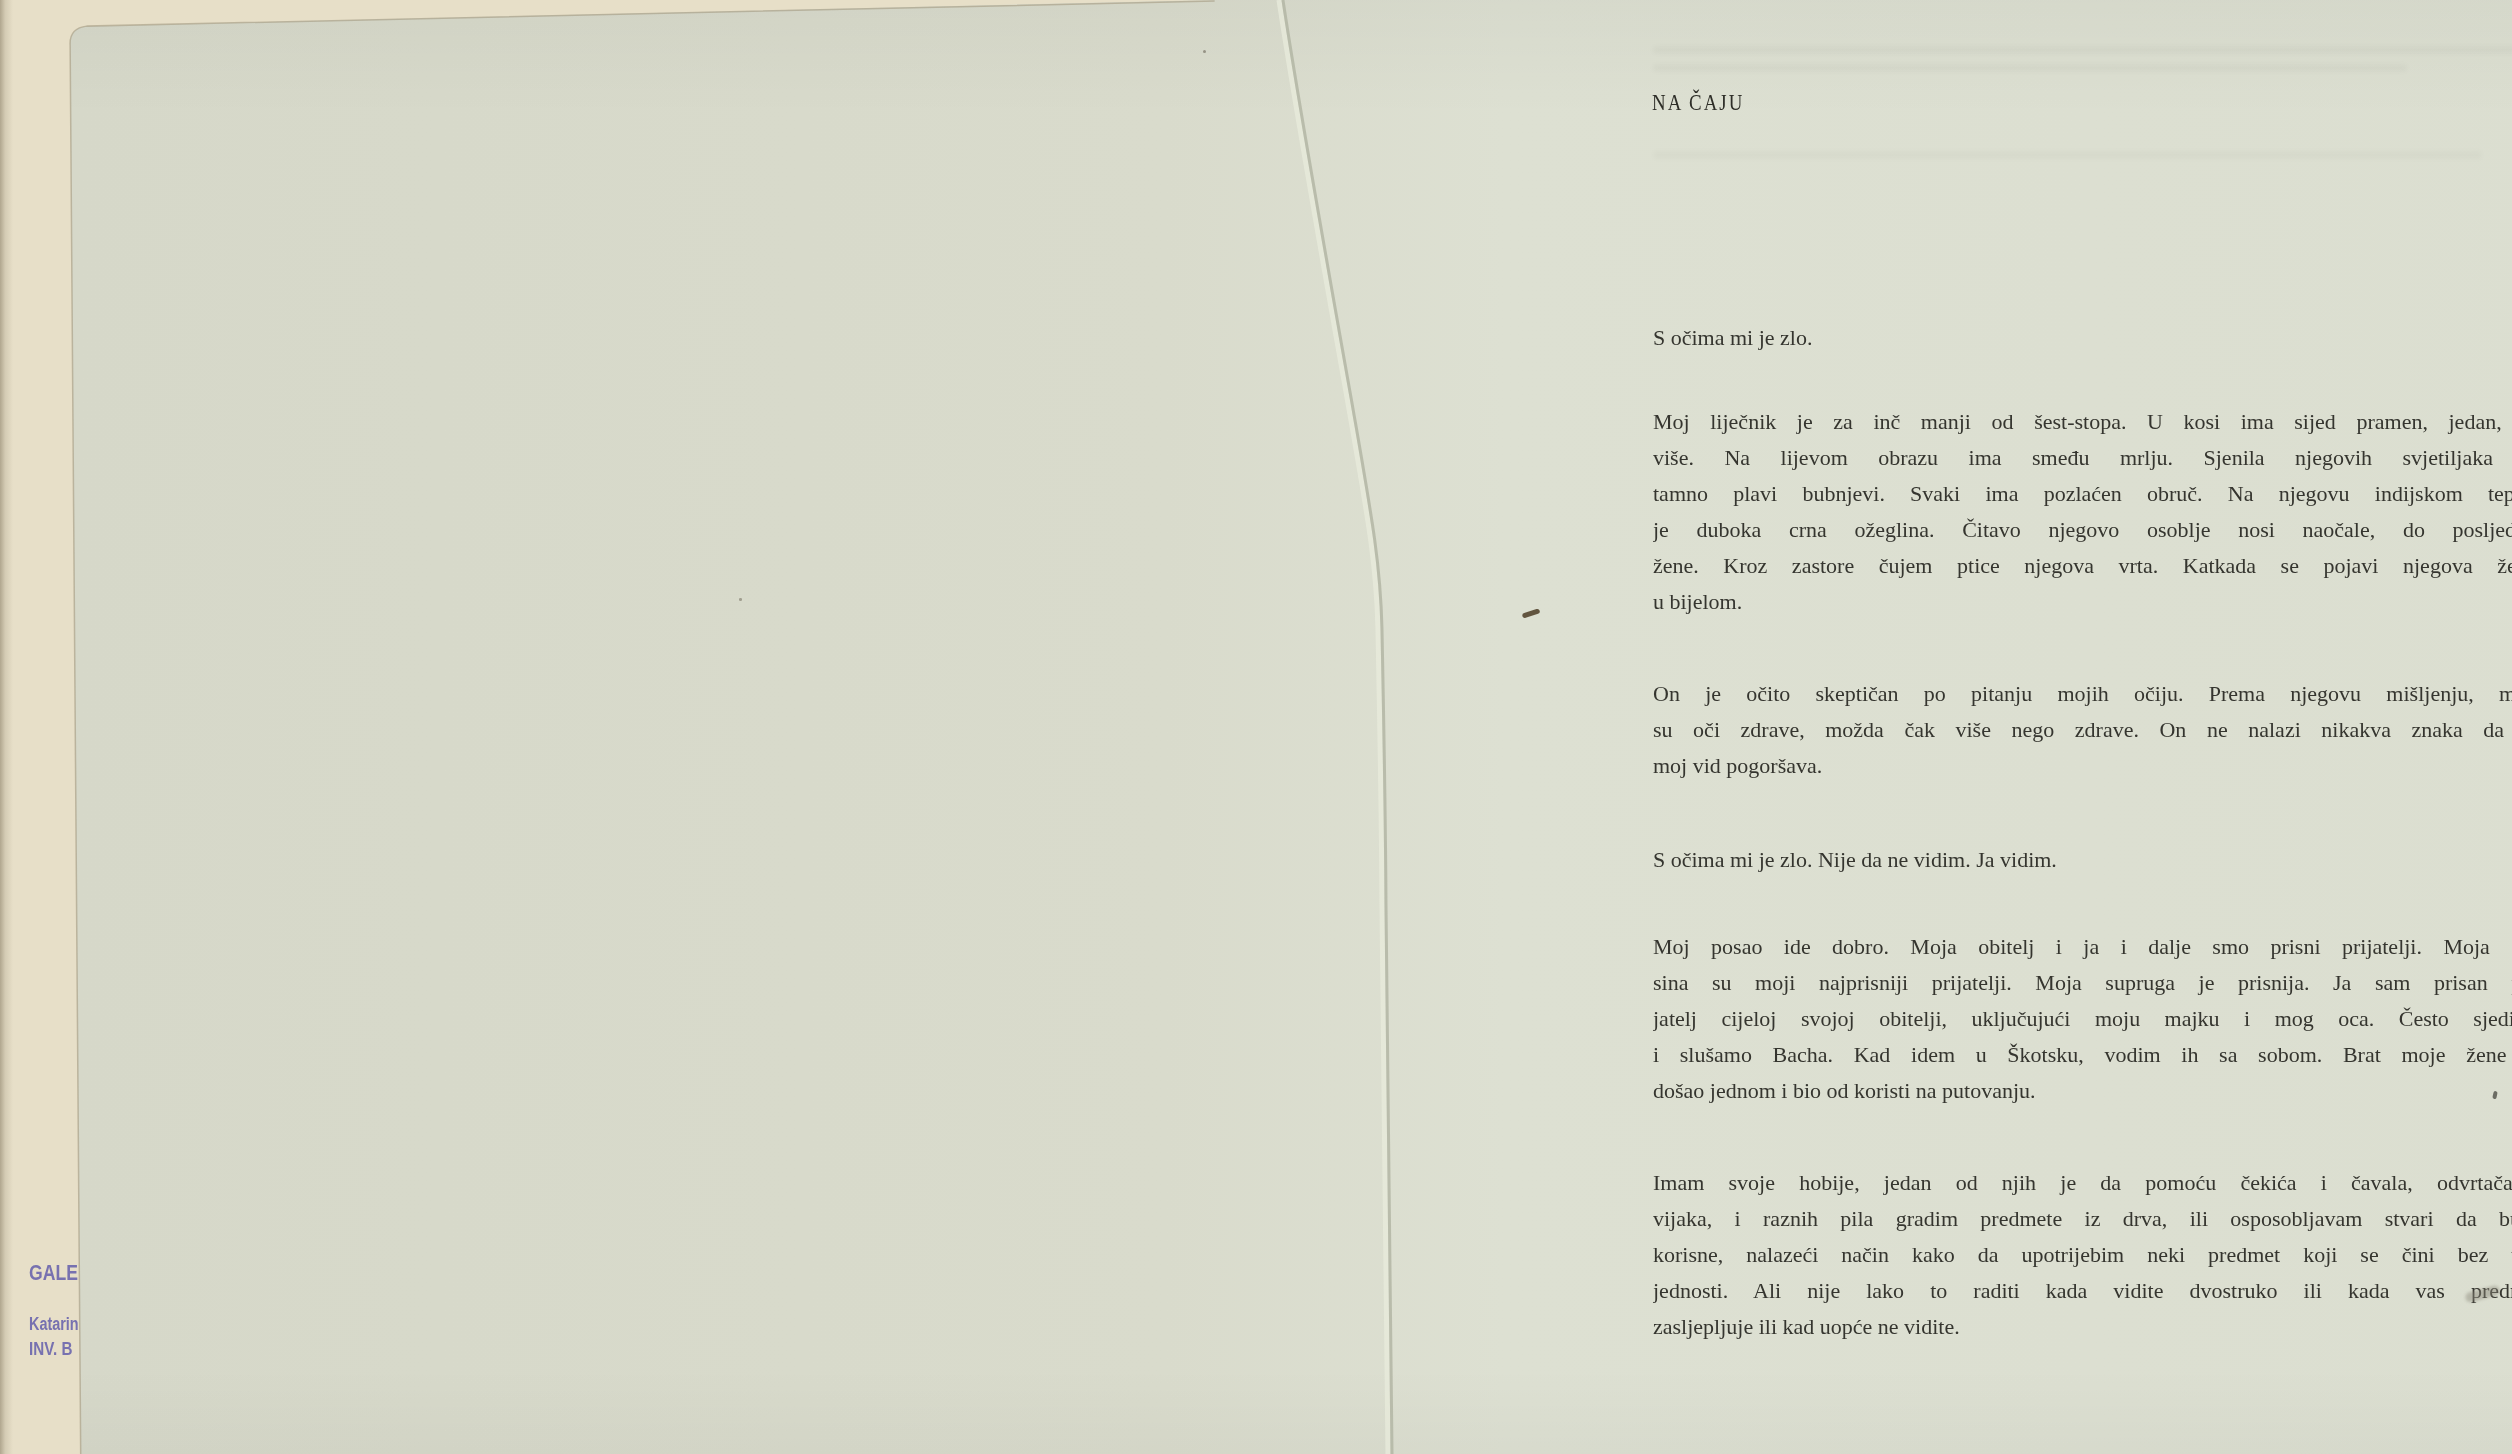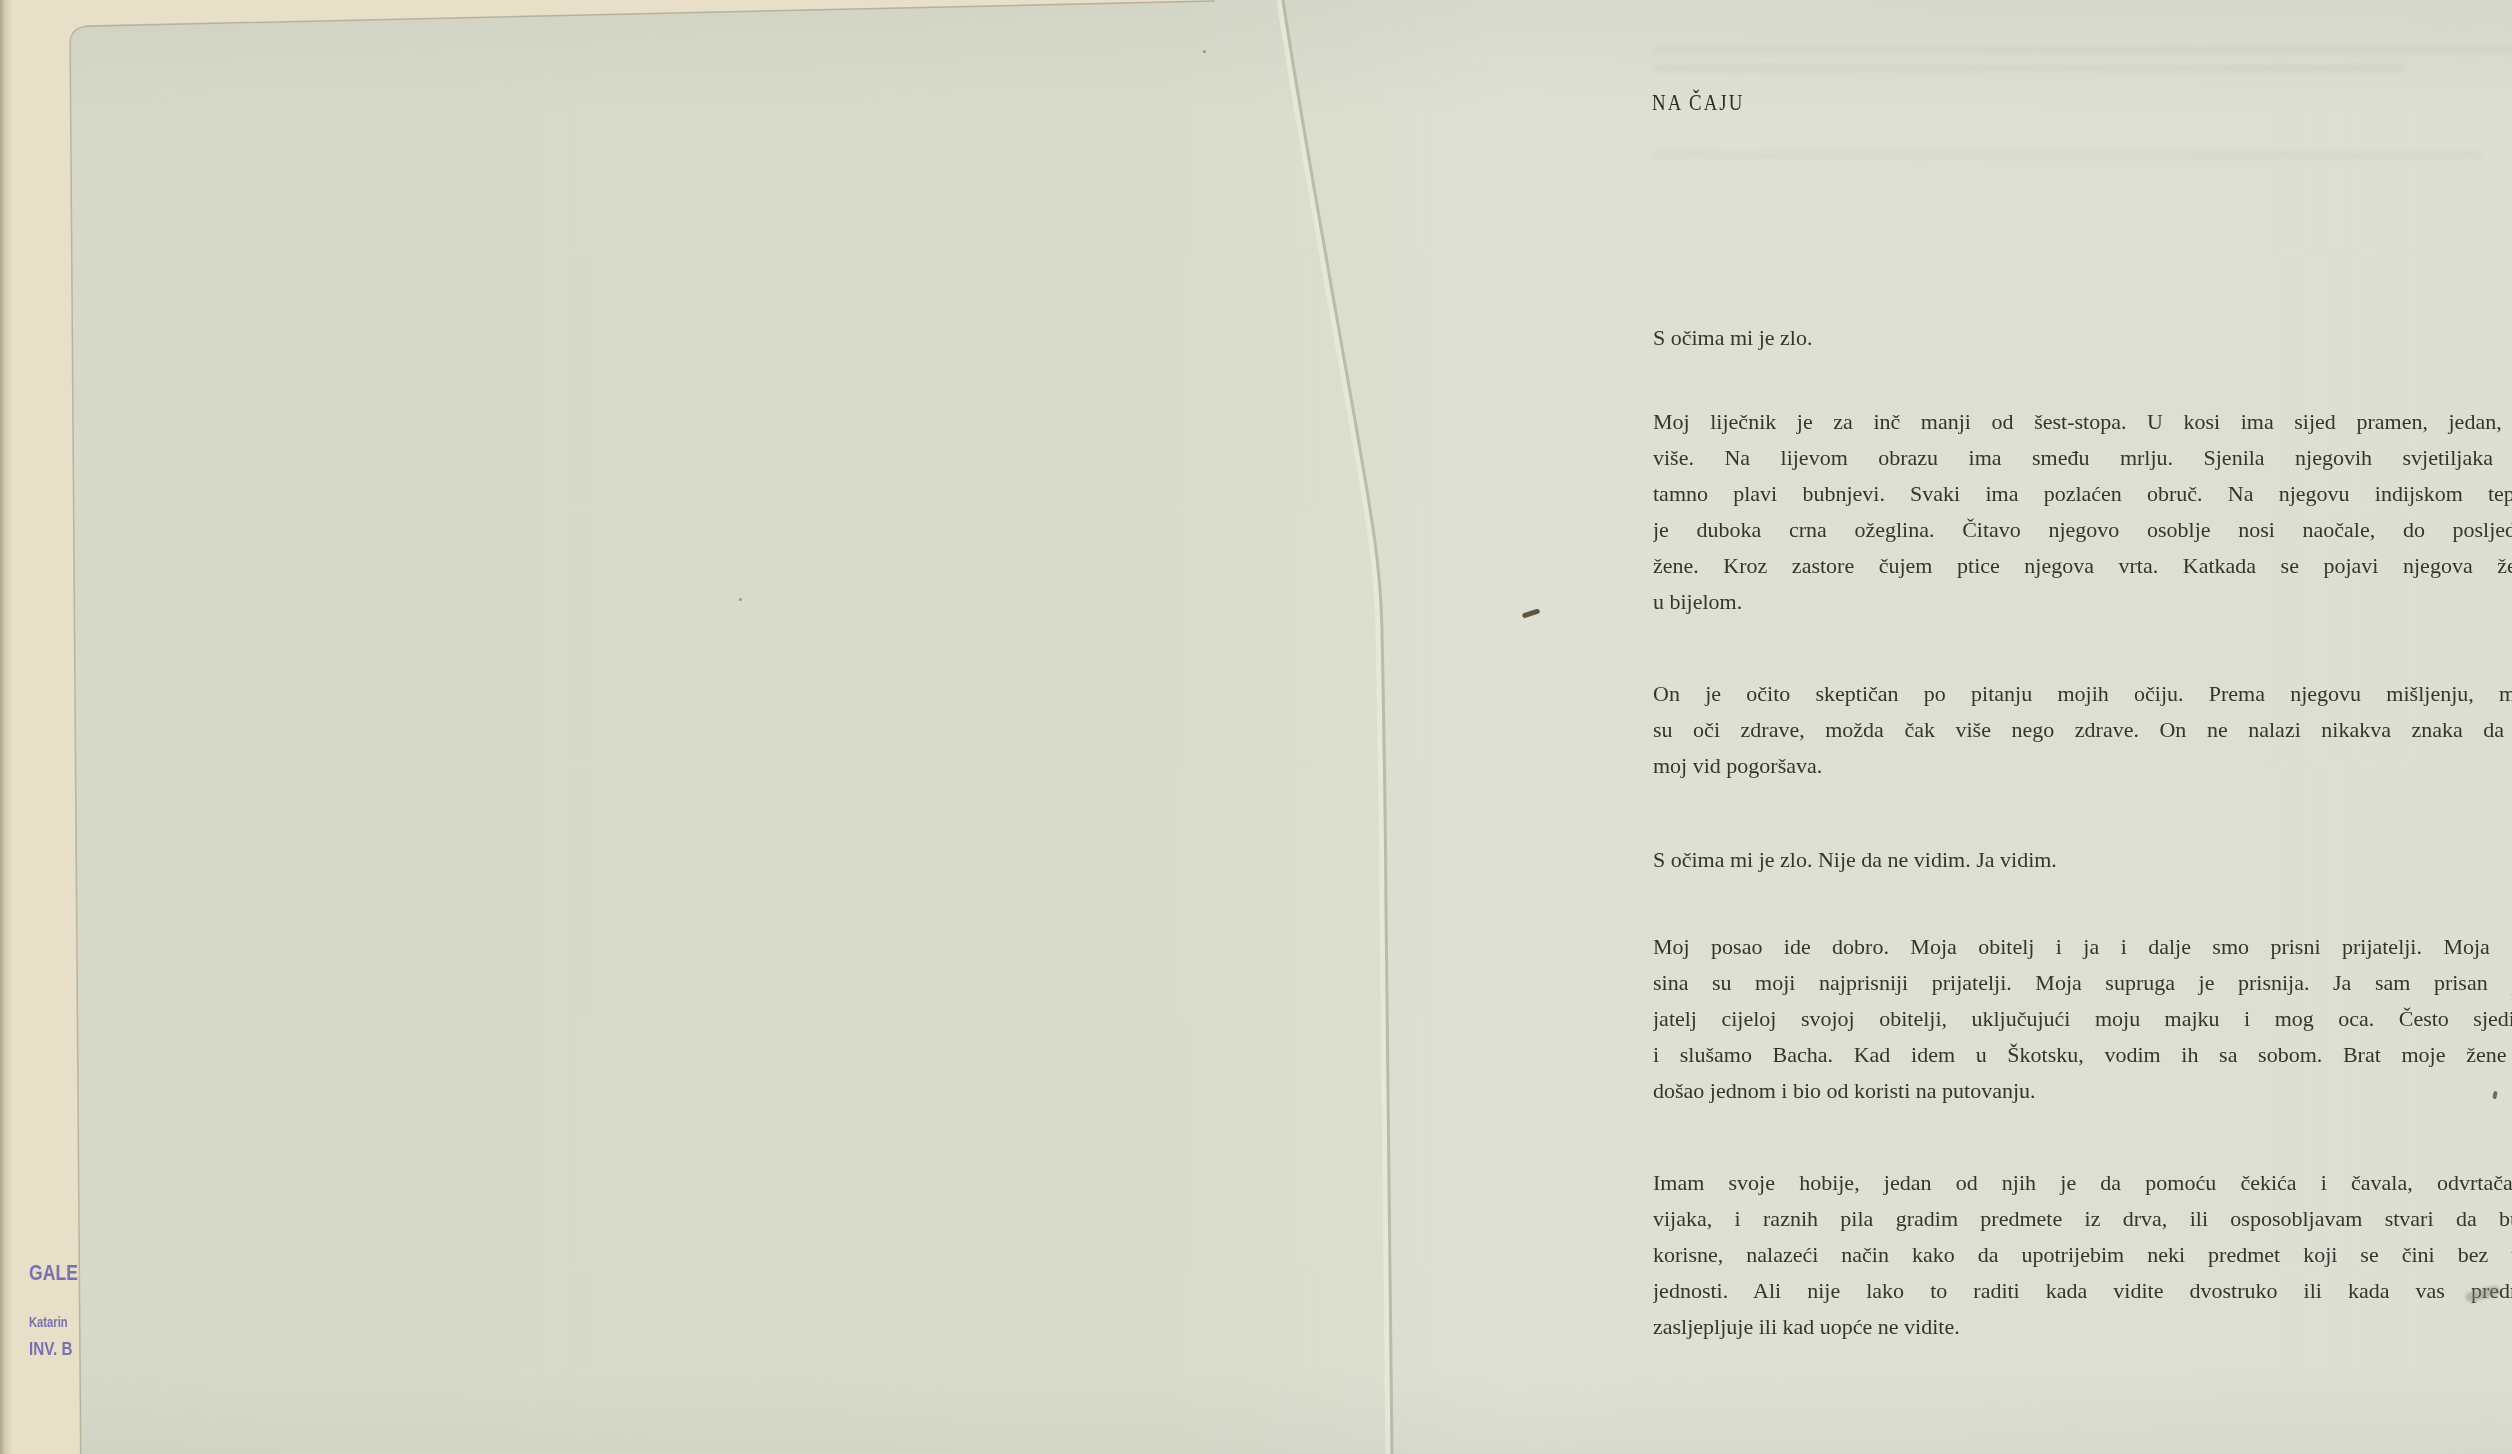--- a/index.html
+++ b/index.html
@@ -29,21 +29,21 @@
   #p1{top:320px;} #p2{top:404px;} #p3{top:676px;}
   #p4{top:842px;} #p5{top:929px;} #p6{top:1165px;}
 
   
   .stamp{position:absolute;left:29px;overflow:hidden;
          font-family:"Liberation Sans", sans-serif;font-weight:bold;
          color:rgba(104,98,172,.88);white-space:nowrap;}
   .stamp .inner{display:inline-block;transform:scaleX(.8);transform-origin:left top;
                 filter:blur(0.2px);}
   #stamp1{top:1260px;width:50px;font-size:22px;}
-  #stamp2{top:1314px;width:52px;font-size:14px;font-weight:bold;text-decoration:underline;}
+  #stamp2{top:1314px;width:52px;font-size:18px;font-weight:bold;text-decoration:underline;}
   #stamp3{top:1338px;width:54px;font-size:19px;}
 
   
   .speck{position:absolute;pointer-events:none;}
   #mark-dash{left:1522px;top:611px;width:18px;height:4.5px;border-radius:2.5px;
              background:#4c3c26;opacity:.85;transform:rotate(-18deg);}
   #mark-smudge{left:2465px;top:1289px;width:35px;height:10px;border-radius:5px;
                background:#8b887a;opacity:.45;filter:blur(1.5px);transform:rotate(-15deg);}
   #mark-comma{left:2493px;top:1091px;width:3.5px;height:8px;border-radius:2px;
               background:#3c3c34;opacity:.7;transform:rotate(12deg);}

